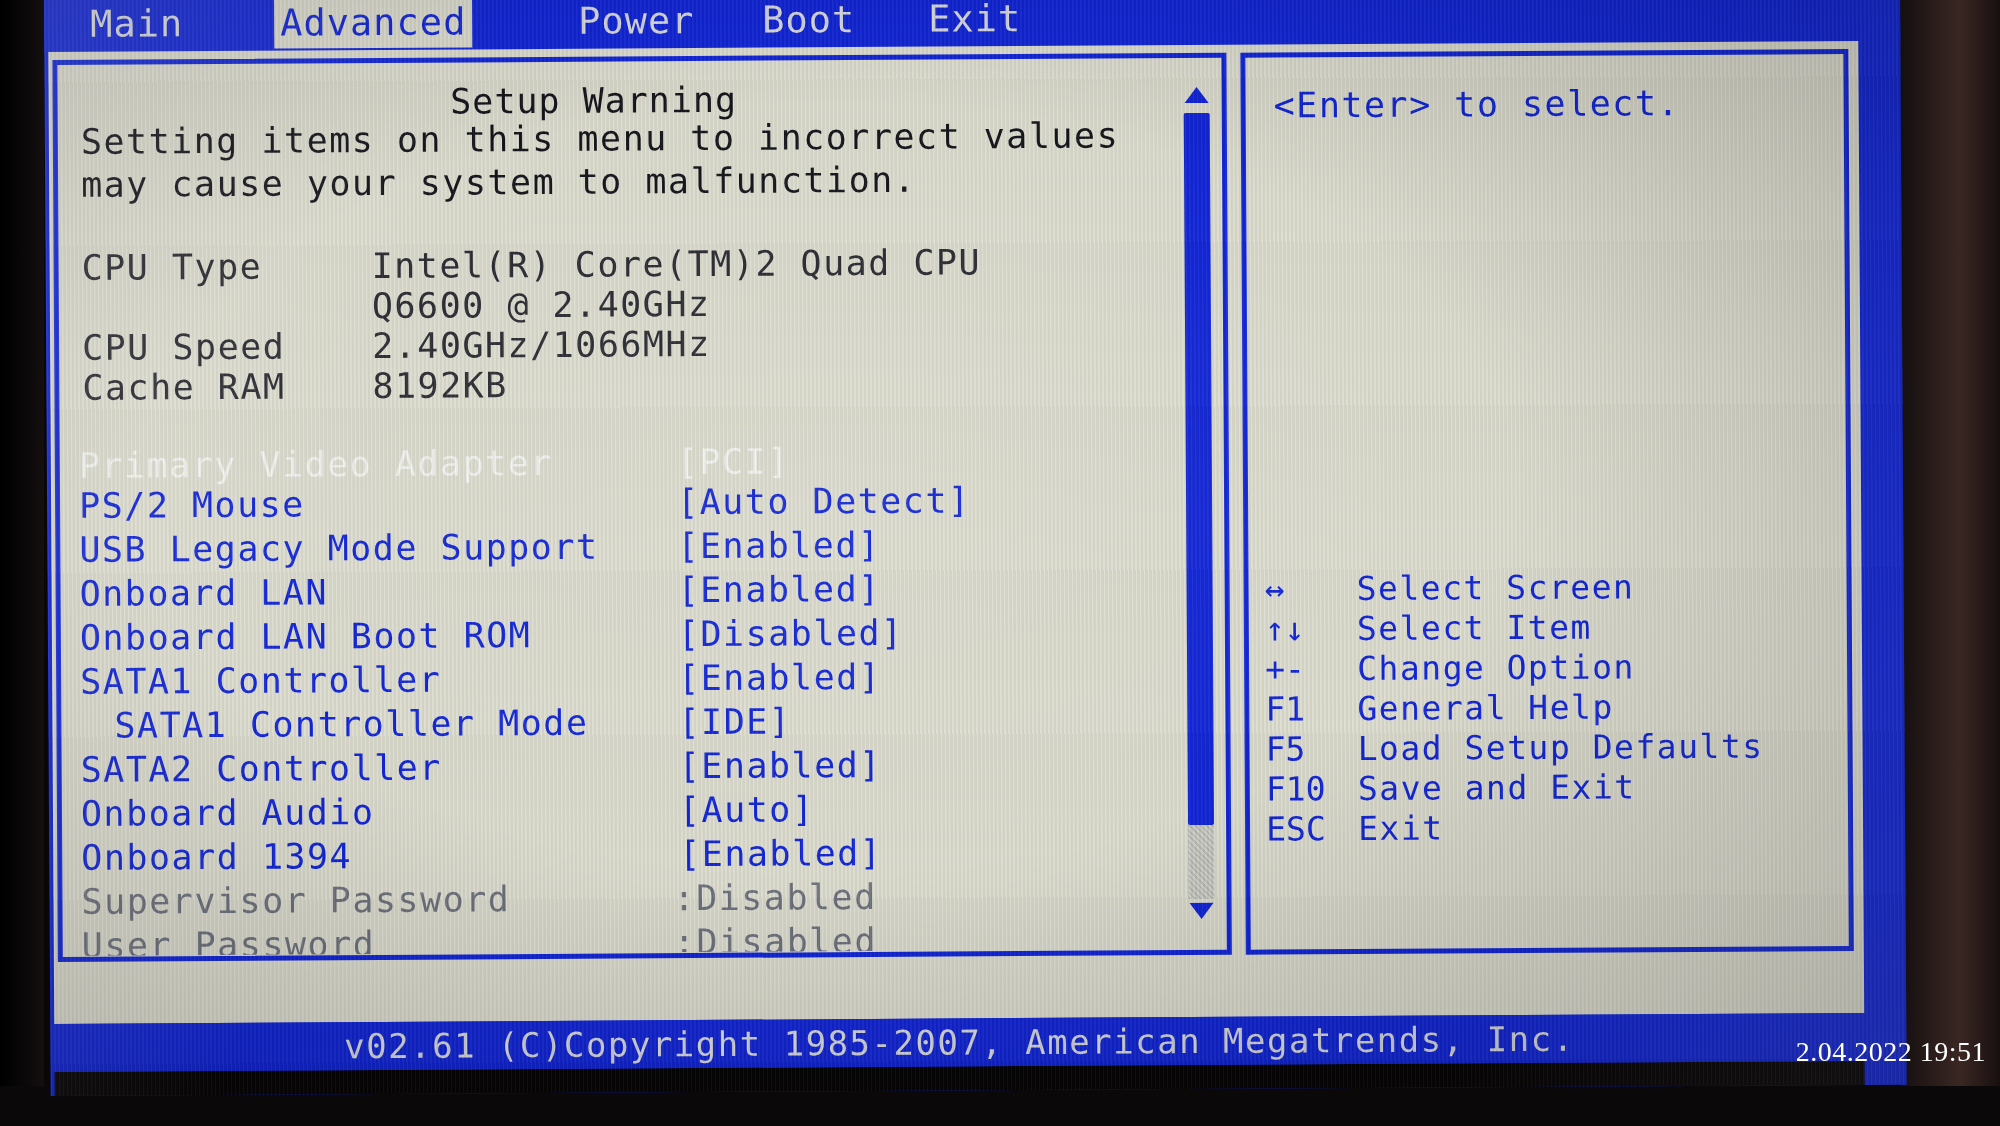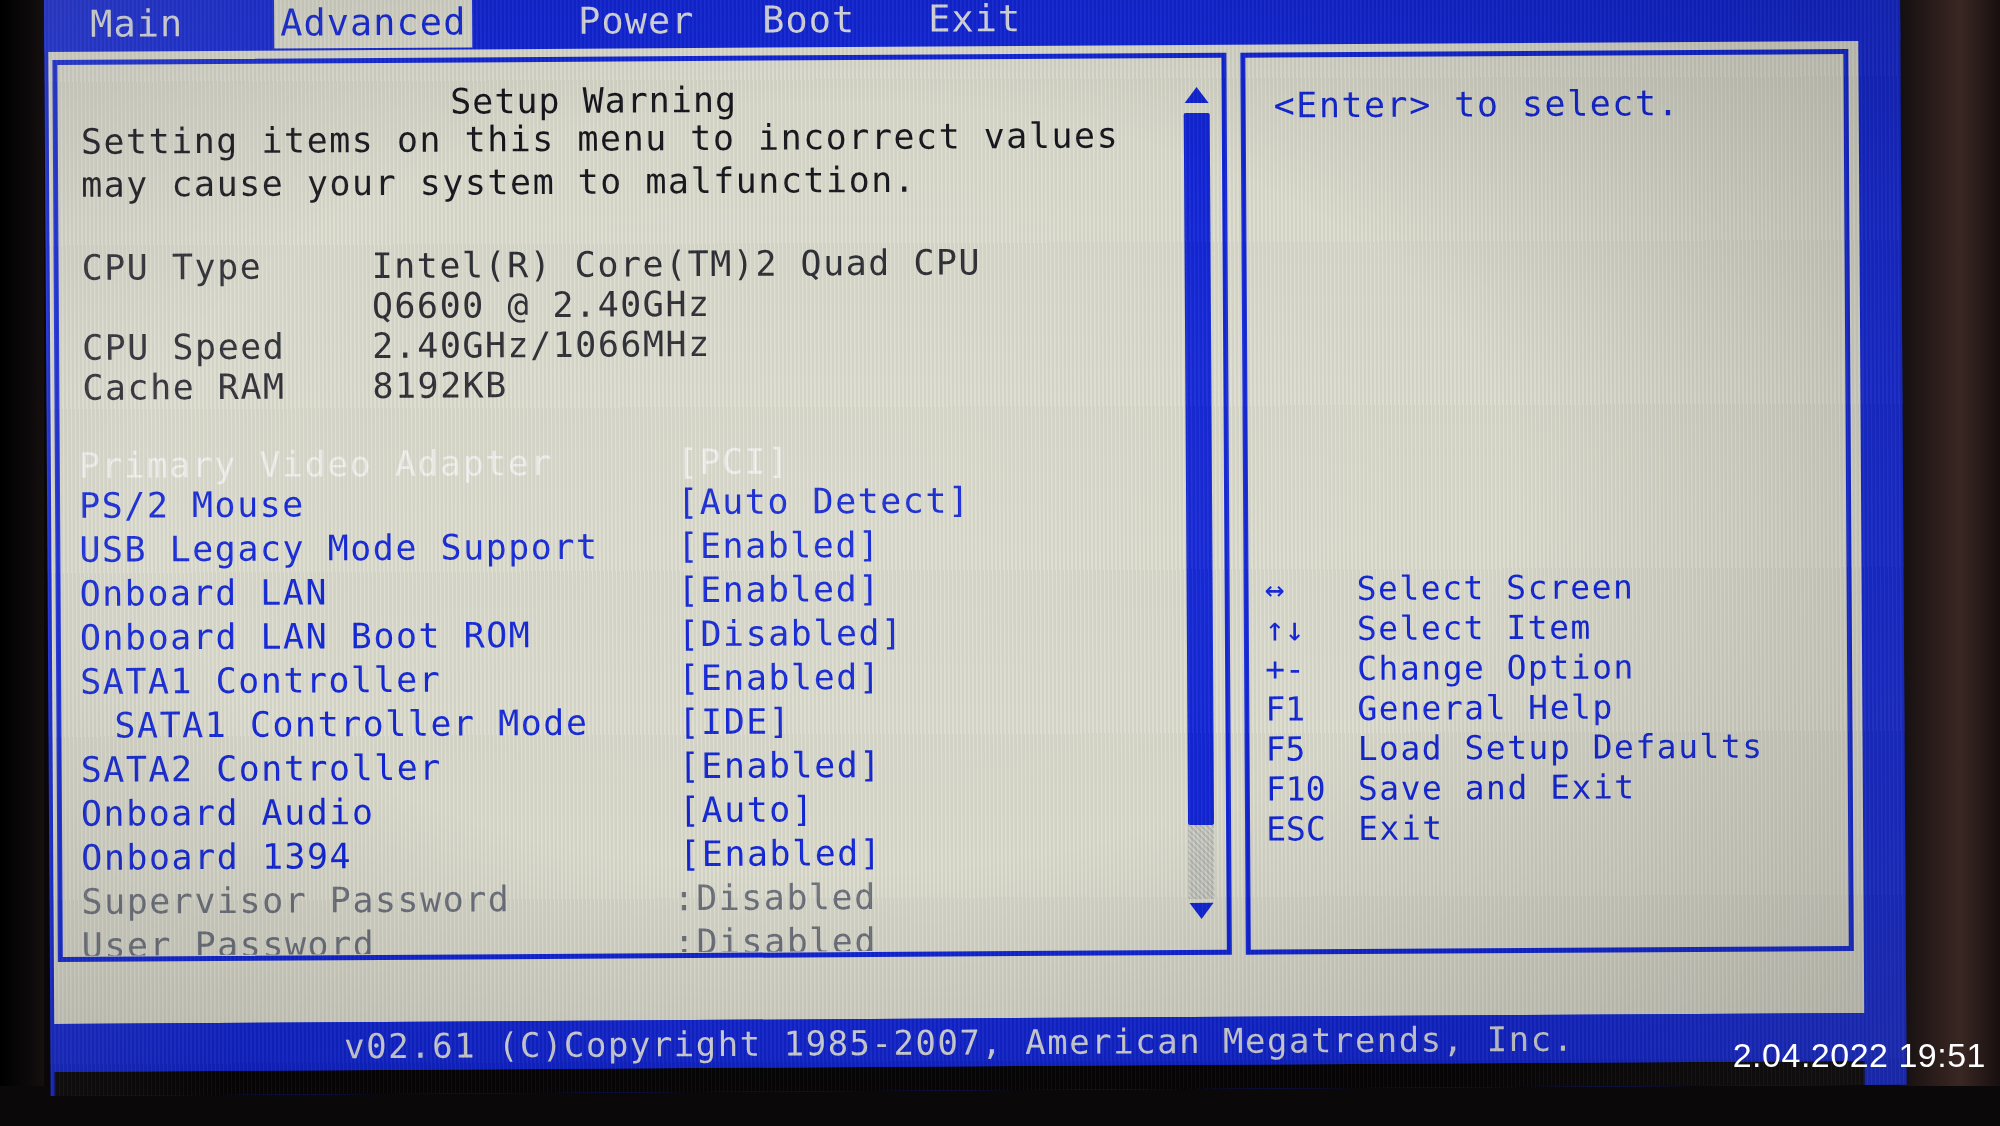--- a/index.html
+++ b/index.html
@@ -323,22 +323,22 @@
     white-space: nowrap;
   }
   #timestamp {
     position: absolute;
     right: 0px;
     top: 1036px;
     width: 340px;
     text-align: right;
     padding-right: 14px;
     color: #ffffff;
-    font-size: 34px;
-    font-family: Liberation Sans, sans-serif;
+    font-size: 28px;
+    font-family: Liberation Serif, serif;
     letter-spacing: 0.5px;
     white-space: nowrap;
     z-index: 60;
   }
   #black-under {
     position: absolute;
     left: 4px; top: 1072px;
     width: 1810px; height: 24px;
     background: #070506;
     z-index: 14;

